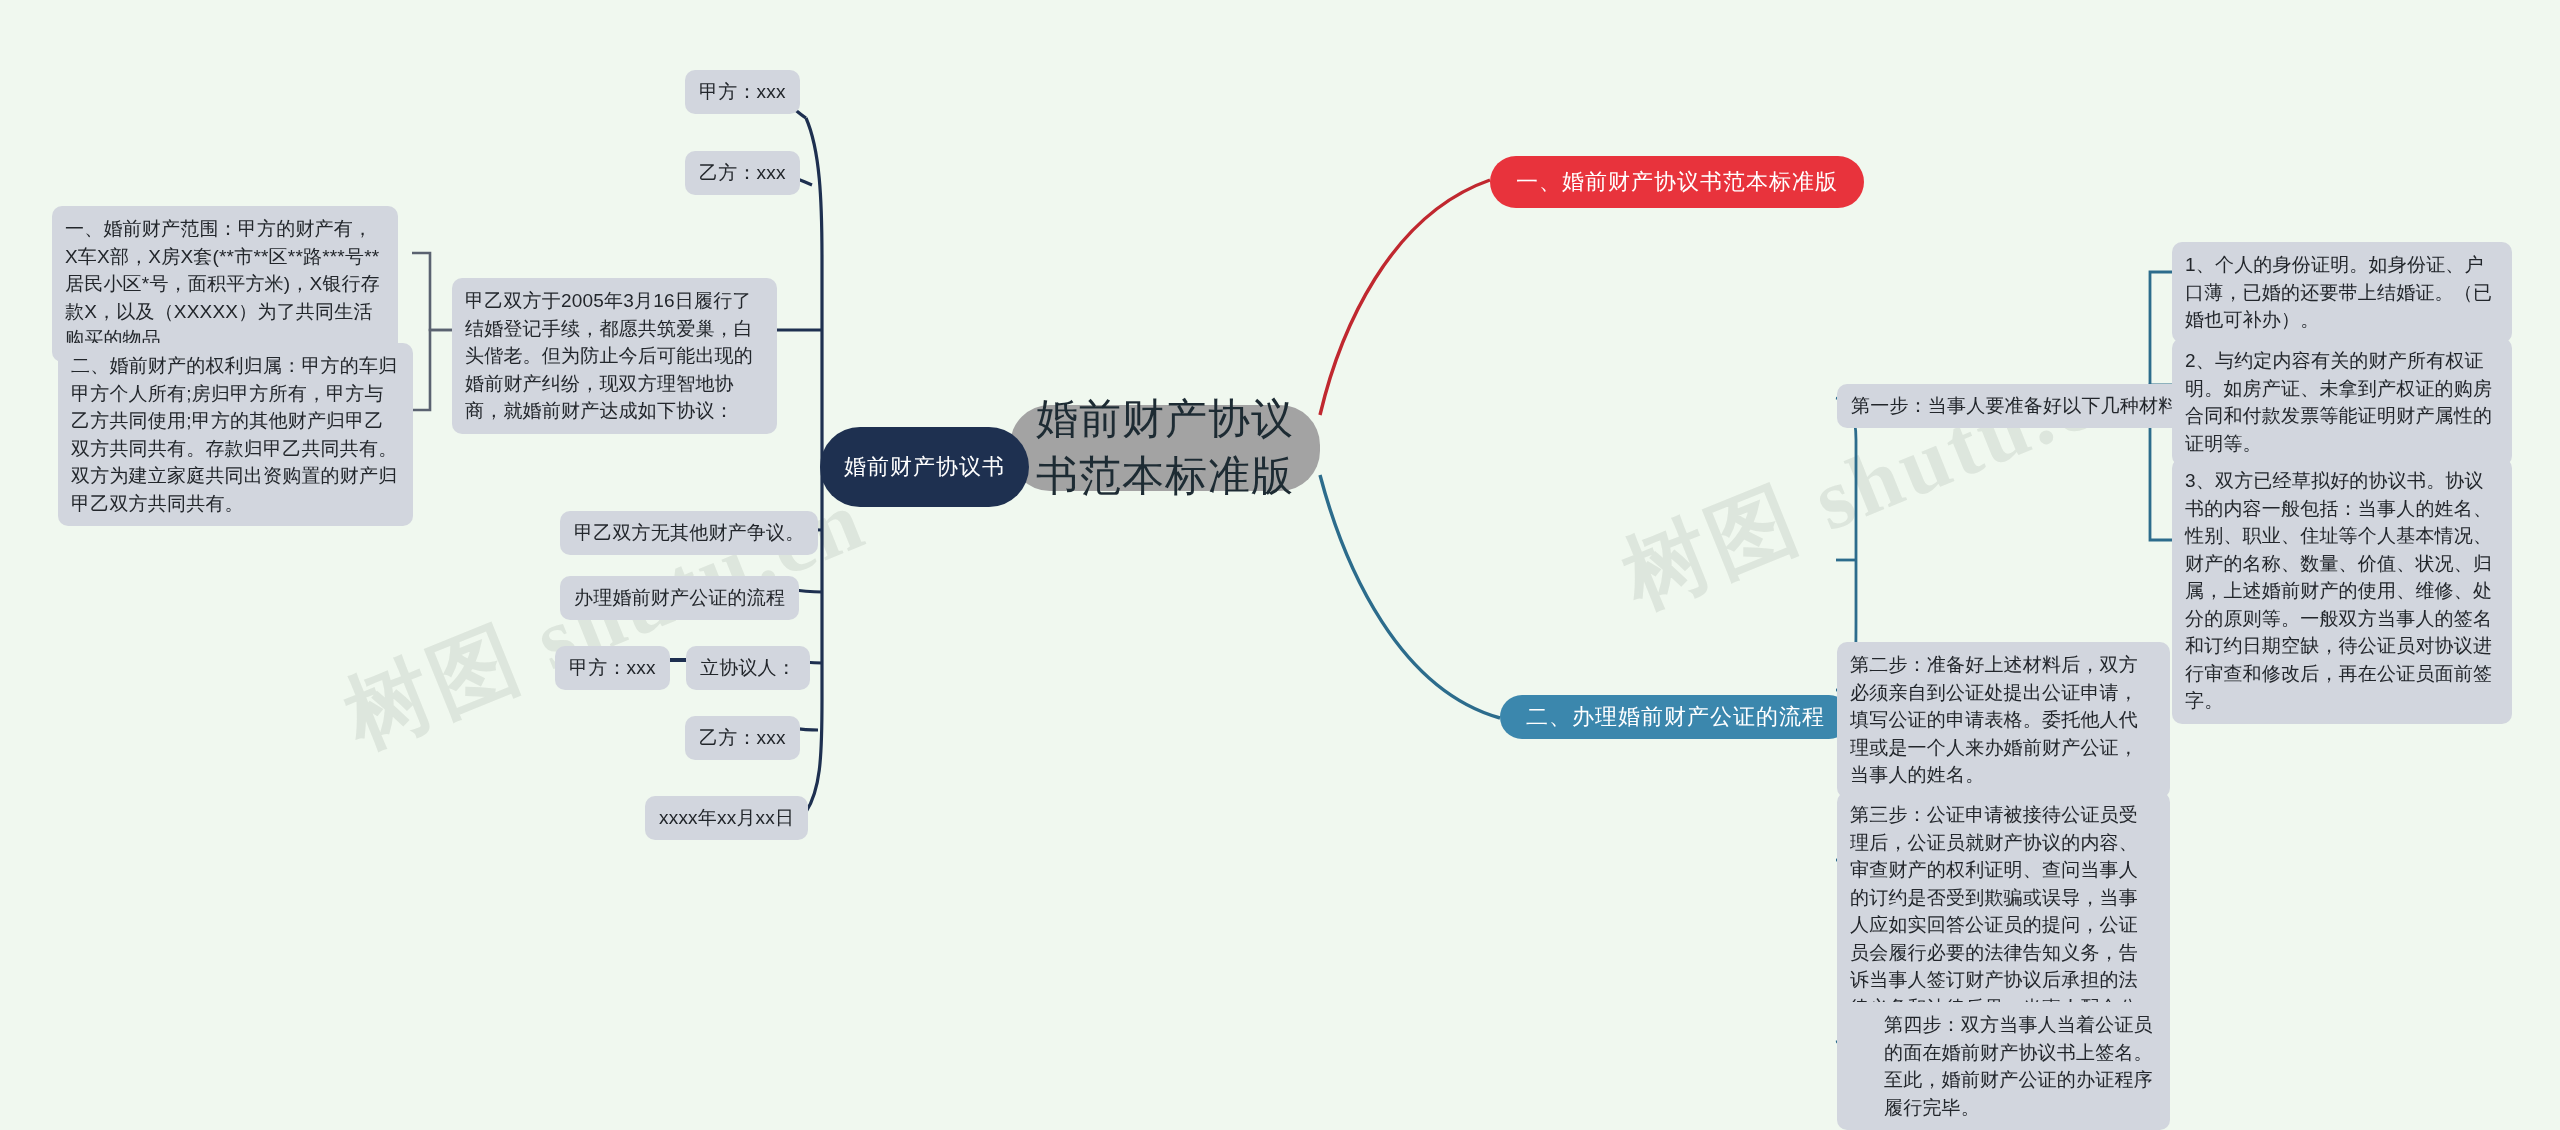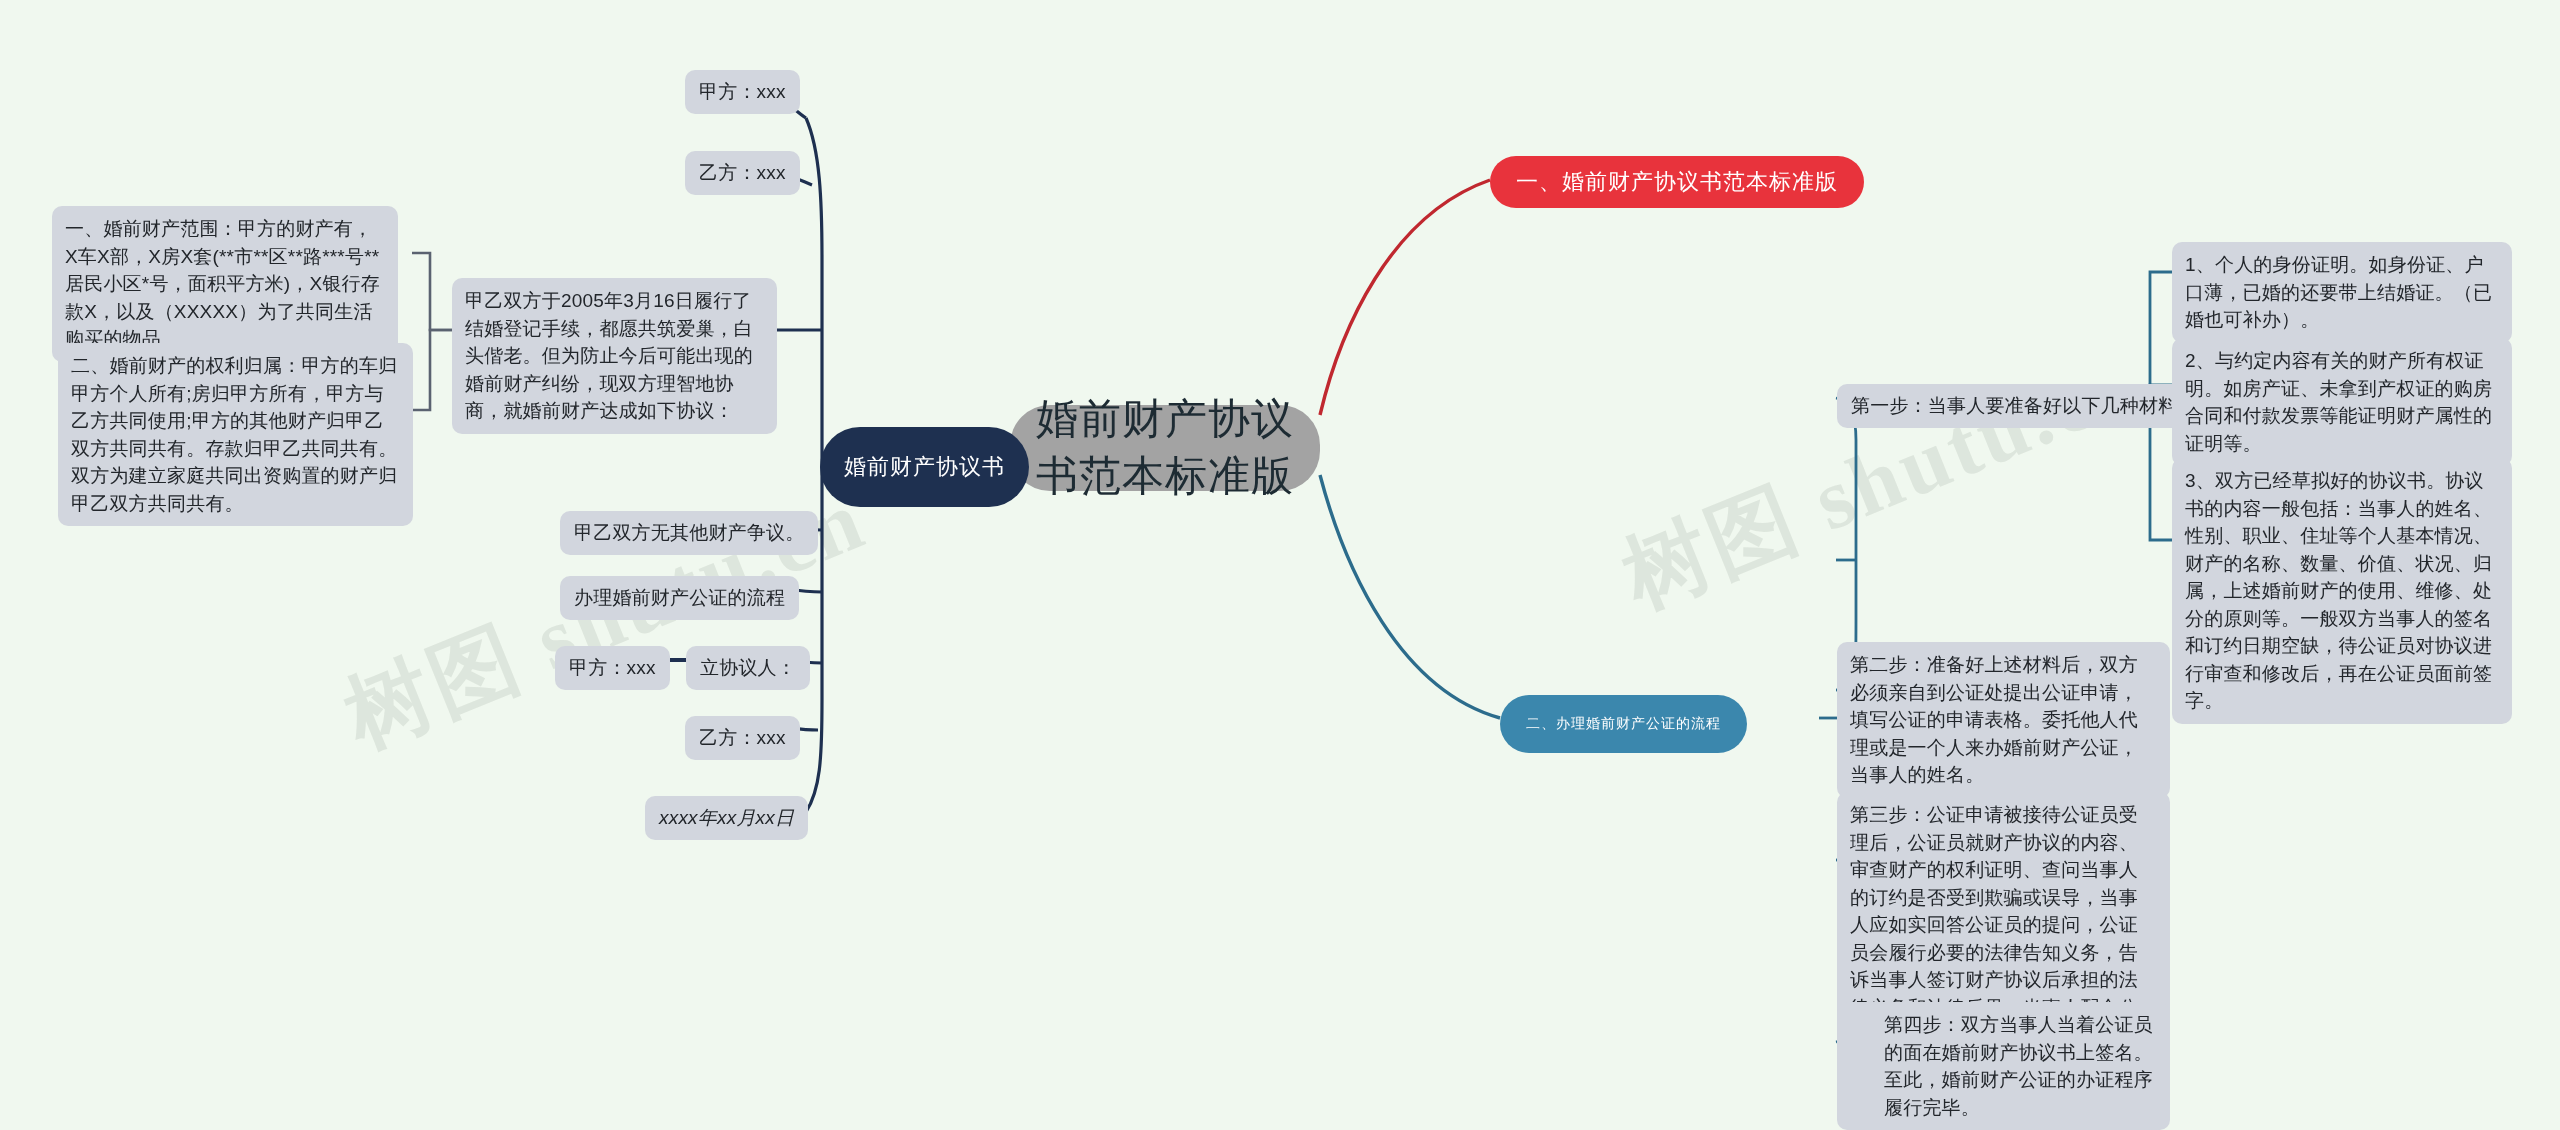--- a/index.html
+++ b/index.html
@@ -62,21 +62,21 @@
   }
   .pill.center {
     background: #a3a3a3;
     font-size: 42px;
     line-height: 1.35;
     padding: 14px 26px;
     color: #1d2b33;
   }
   .pill.navy { background: #1e3050; font-size: 22px; padding: 25px 24px; white-space: nowrap; }
   .pill.red  { background: #e8333c; font-size: 22px; padding: 11px 26px; white-space: nowrap; }
-  .pill.blue { background: #3b87ad; font-size: 14px; padding: 20px 26px; white-space: nowrap; }
+  .pill.blue { background: #3b87ad; font-size: 22px; padding: 7px 26px; white-space: nowrap; }
 </style>
 </head>
 <body>
 
 <div id="canvas">
 
   <div class="watermark wm-1">树图 shutu.cn</div>
   <div class="watermark wm-2">树图 shutu.c</div>
 
   <svg class="links" viewBox="0 0 2560 1130">
@@ -183,21 +183,21 @@
   </div>
 
   <div class="node small" style="left:555px; top:640px;">
     <span>甲方：xxx</span>
   </div>
 
   <div class="node small" style="left:685px; top:710px;">
     <span>乙方：xxx</span>
   </div>
 
-  <div class="node small" style="left:645px; top:790px;font-style:italic;">
+  <div class="node small" style="left:645px; top:790px;">
     <span>xxxx年xx月xx日</span>
   </div>
 
   <div class="pill red" style="left:1490px; top:156px;">
     <span>一、婚前财产协议书范本标准版</span>
   </div>
 
   <div class="pill blue" style="left:1500px; top:695px;">
     <span>二、办理婚前财产公证的流程</span>
   </div>

